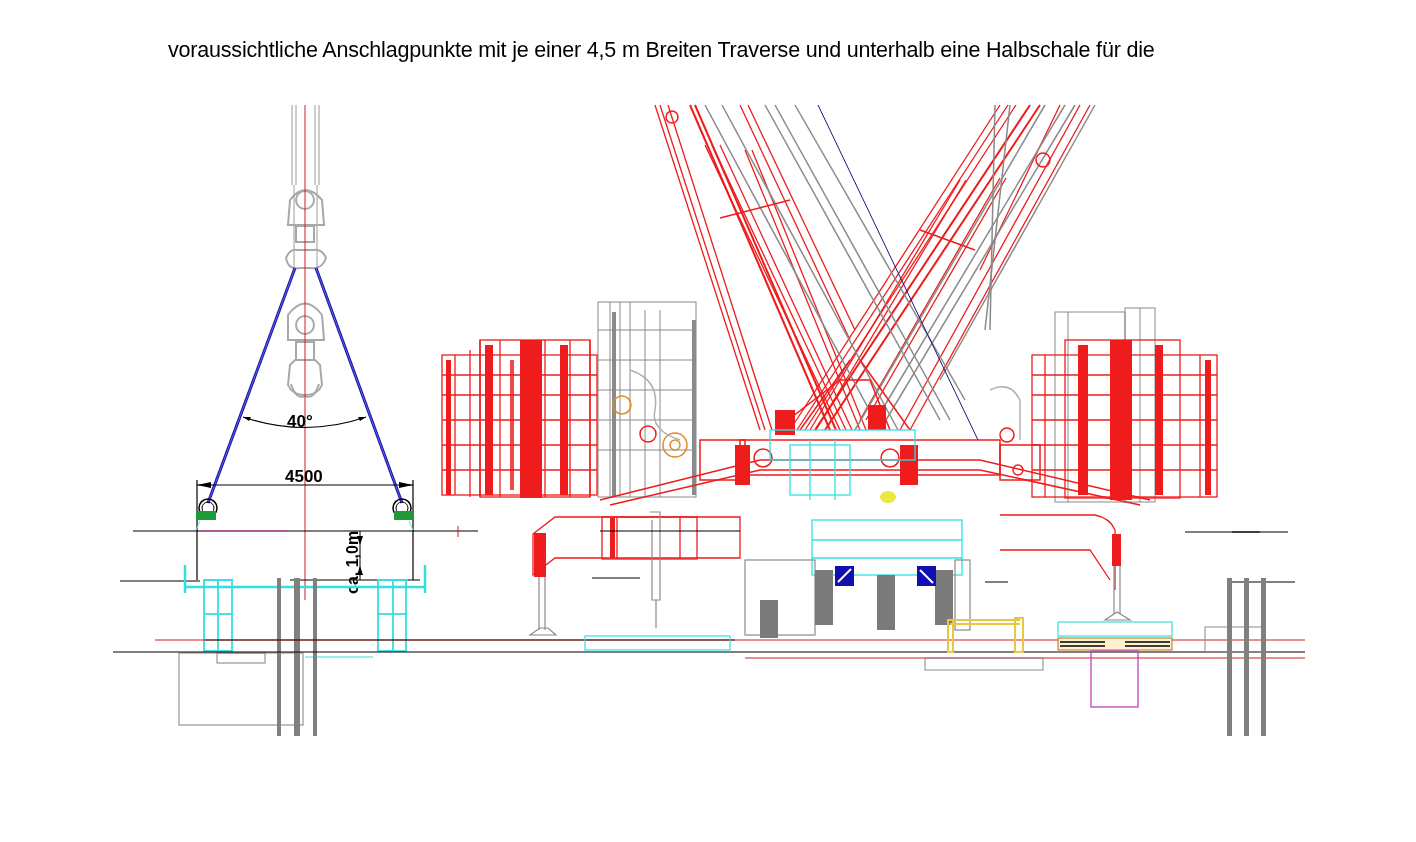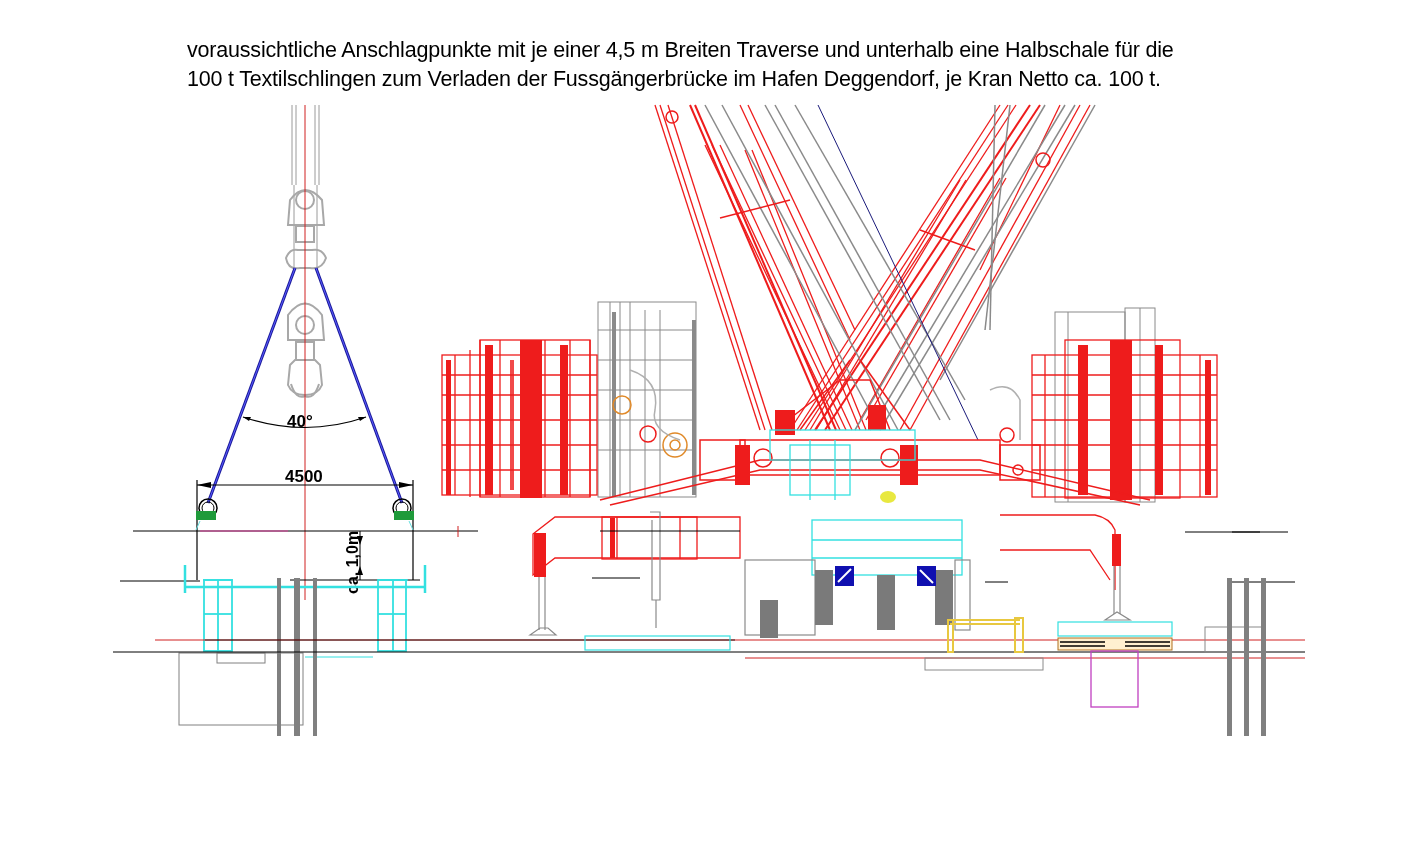--- a/index.html
+++ b/index.html
@@ -1,27 +1,26 @@
 <!DOCTYPE html>
 <html><head>
 <meta charset="utf-8">
 <style>
   html, body { margin: 0; padding: 0; background: #ffffff; }
   body { width: 1416px; height: 842px; position: relative; overflow: hidden; font-family: "Liberation Sans", sans-serif; }
-  .caption { position: absolute; left: 187px; top: 36px; width: 1100px; font-size: 21.5px; line-height: 29px; color: #000; letter-spacing: -0.2px; }
+  .caption { position: absolute; left: 168px; top: 36px; width: 1100px; font-size: 21.5px; line-height: 29px; color: #000; letter-spacing: -0.2px; }
   .caption div { white-space: nowrap; }
   svg.drawing { position: absolute; left: 0; top: 0; }
   .dimtext { font-family: "Liberation Sans", sans-serif; font-weight: bold; fill: #000; }
 </style>
 </head>
 <body>
 
 <div class="caption">
   <div>voraussichtliche Anschlagpunkte mit je einer 4,5 m Breiten Traverse und unterhalb eine Halbschale für die</div>
-  <div>100 t Textilschlingen zum Verladen der Fussgängerbrücke im Hafen Deggendorf, je Kran Netto ca. 100 t.</div>
 </div>
 
 <svg class="drawing" width="1416" height="842" viewBox="0 0 1416 842" xmlns="http://www.w3.org/2000/svg">
 
   <g>
 
     <g stroke="#9a9a9a" stroke-width="1" fill="none">
       <line x1="292" y1="105" x2="292" y2="185"></line>
       <line x1="296" y1="105" x2="296" y2="185"></line>
       <line x1="315" y1="105" x2="315" y2="185"></line>

